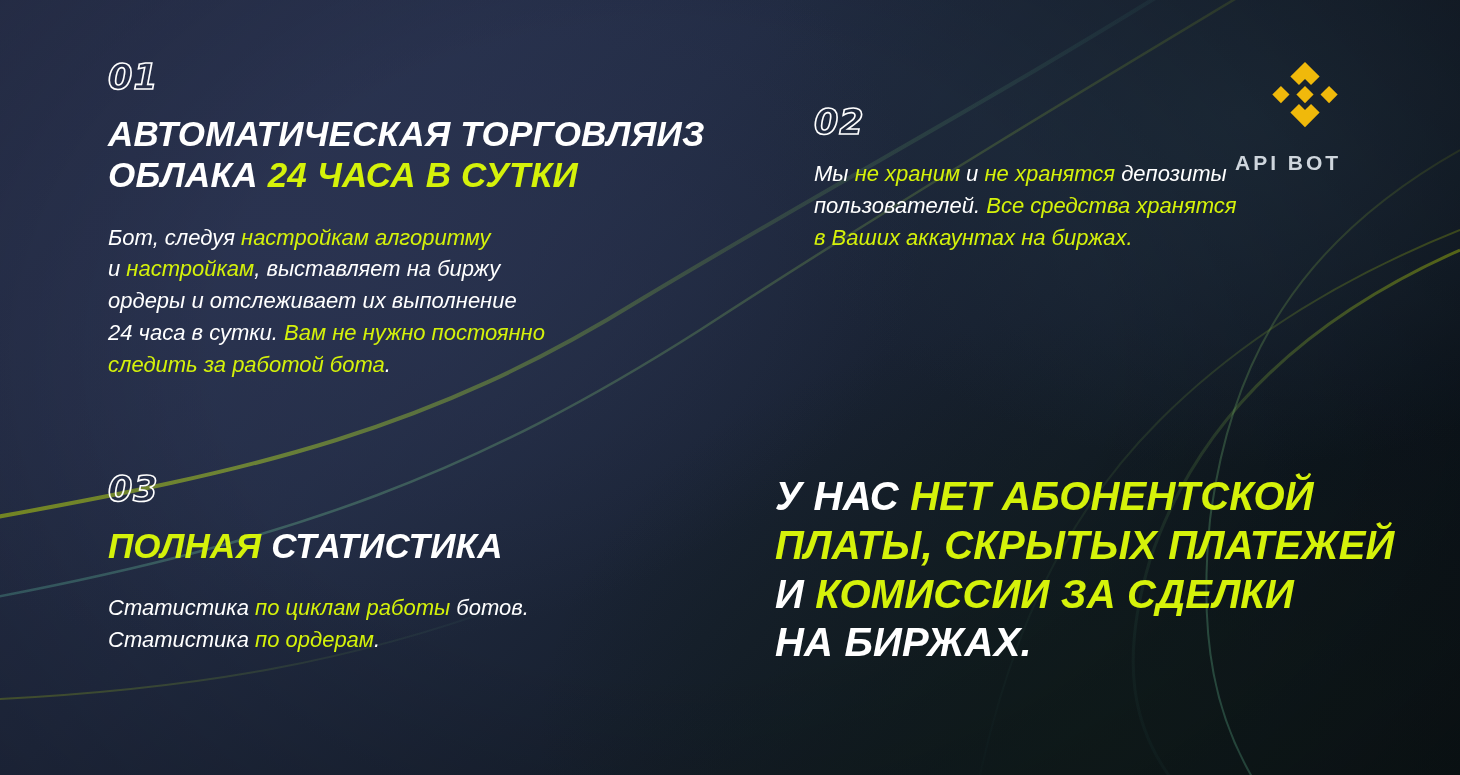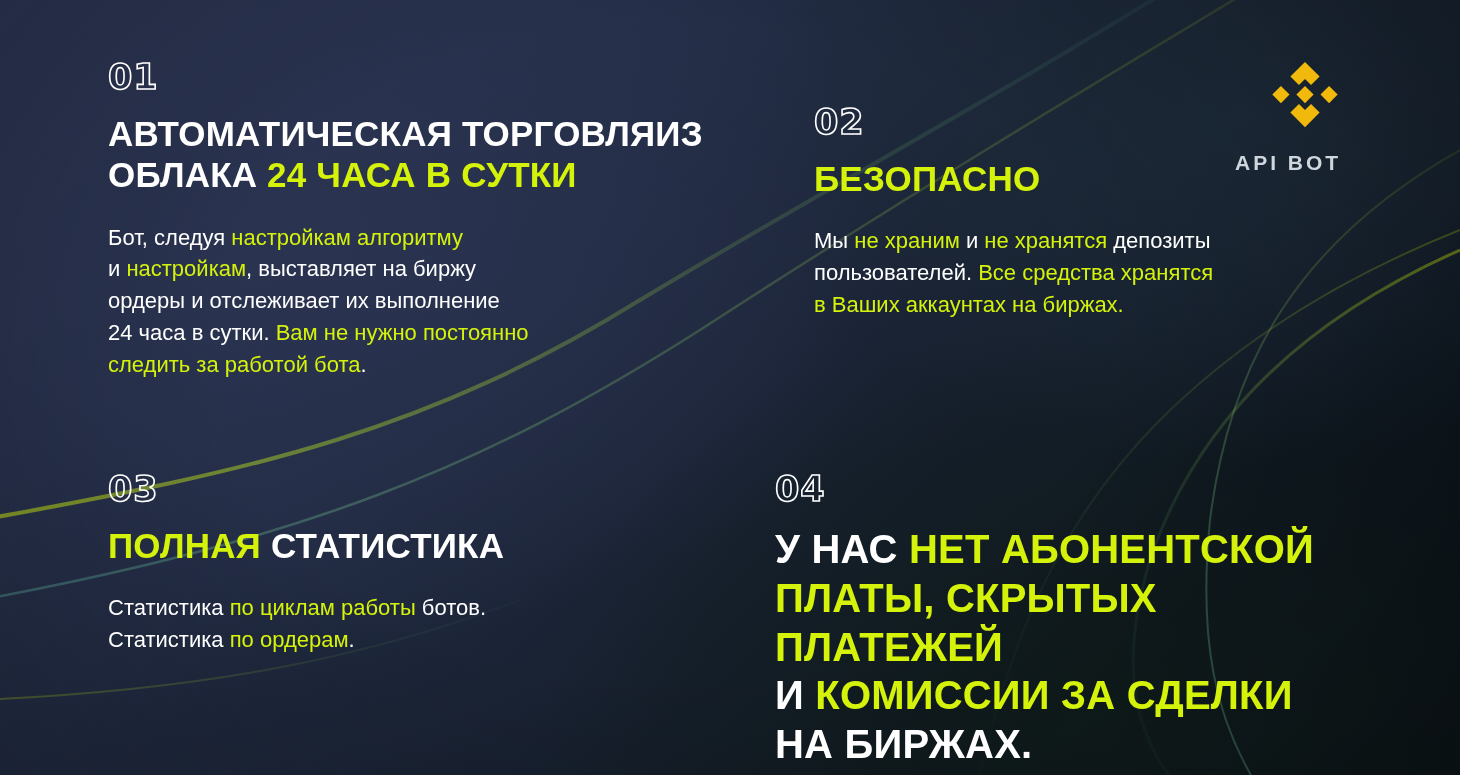--- a/index.html
+++ b/index.html
@@ -39,20 +39,21 @@
     pointer-events: none;
   }
 
   .grid {
     position: absolute;
     inset: 0;
   }
 
   .block {
     position: absolute;
+    font-style: italic;
   }
   .num {
     font-size: 35px;
     font-weight: bold;
     letter-spacing: 1px;
     color: transparent;
     -webkit-text-stroke: 1.6px #ffffff;
     font-family: "DejaVu Sans", sans-serif;
     line-height: 1;
     margin-bottom: 18px;
@@ -151,29 +152,27 @@
 
   <div class="grid">
     <div class="block" id="b1">
       <div class="num">01</div>
       <div class="heading"><span>АВТОМАТИЧЕСКАЯ ТОРГОВЛЯ</span><span>ИЗ ОБЛАКА </span><span class="accent">24 ЧАСА В СУТКИ</span></div>
       <div class="body"><span>Бот, следуя </span><span class="accent">настройкам алгоритму</span><br><span>и </span><span class="accent">настройкам</span><span>, выставляет на биржу</span><br><span>ордеры и отслеживает их выполнение</span><br><span>24 часа в сутки. </span><span class="accent">Вам не нужно постоянно</span><br><span class="accent">следить за работой бота</span><span>.</span></div>
     </div>
 
     <div class="block" id="b2">
       <div class="num">02</div>
-      <div class="heading"><span class="accent">БЕЗОПАСНО</span></div>
       <div class="body"><span>Мы </span><span class="accent">не храним</span><span> и </span><span class="accent">не хранятся</span><span> депозиты</span><br><span>пользователей. </span><span class="accent">Все средства хранятся</span><br><span class="accent">в Ваших аккаунтах на биржах.</span></div>
     </div>
 
     <div class="block" id="b3">
       <div class="num">03</div>
       <div class="heading"><span class="accent">ПОЛНАЯ </span><span>СТАТИСТИКА</span></div>
       <div class="body"><span>Статистика </span><span class="accent">по циклам работы</span><span> ботов.</span><br><span>Статистика </span><span class="accent">по ордерам</span><span>.</span></div>
     </div>
 
     <div class="block" id="b4">
-      <div class="num">04</div>
       <div class="heading big"><span>У НАС </span><span class="accent">НЕТ АБОНЕНТСКОЙ</span><br><span class="accent">ПЛАТЫ, СКРЫТЫХ ПЛАТЕЖЕЙ</span><br><span>И </span><span class="accent">КОМИССИИ ЗА СДЕЛКИ</span><br><span>НА БИРЖАХ.</span></div>
       <div class="body"></div>
     </div>
   </div>
 </div>
 
 </body></html>

